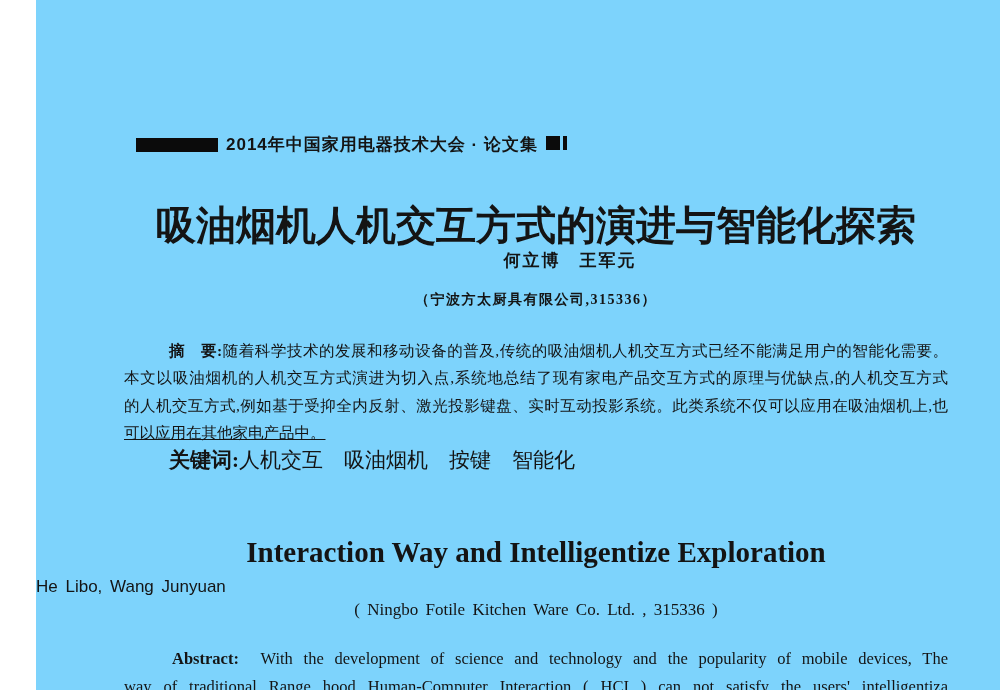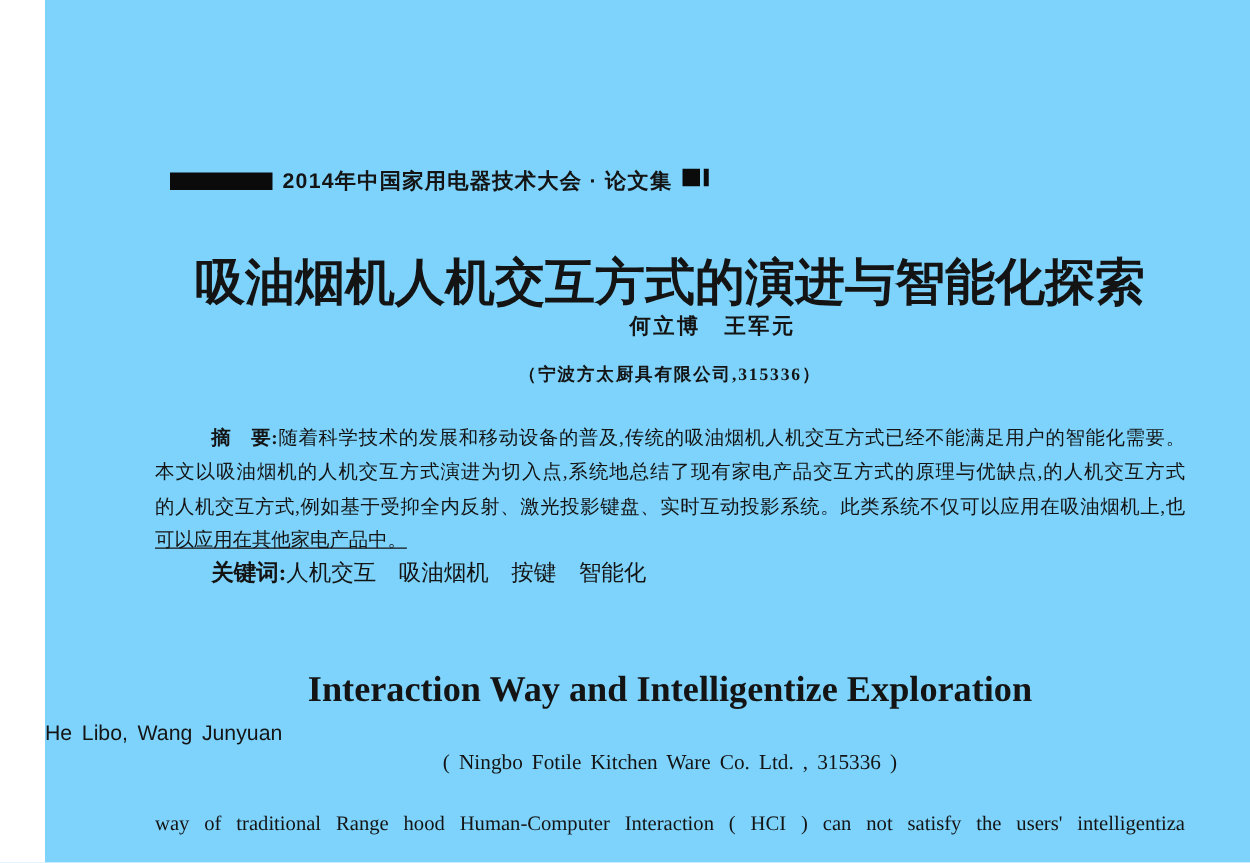--- a/index.html
+++ b/index.html
@@ -109,21 +109,21 @@
   .indent1 { padding-left: 45px; }
   .lbl { font-weight: 700; }
   .keywords {
     position: absolute;
     top: 446px;
     left: 88px;
     width: 824px;
     padding-left: 45px;
     box-sizing: border-box;
     font-family: "Liberation Serif", serif;
-    font-size: 18px;
+    font-size: 21px;
   }
   
   .title-en {
     position: absolute;
     top: 489px;
     left: 0;
     width: 100%;
     text-align: center;
     font-family: "Liberation Serif", serif;
     font-weight: 700;
@@ -192,16 +192,17 @@
   </div>
 
   <h2 class="title-en">
     <br>
     <span>Interaction Way and Intelligentize Exploration</span>
   </h2>
   <div class="authors-en">He Libo,  Wang Junyuan</div>
   <div class="affil-en">( Ningbo Fotile Kitchen Ware Co.  Ltd. , 315336 )</div>
 
   <div class="abstract-en">
+    <div class="jline indent1"><span class="lbl">Abstract:</span>&nbsp;&nbsp;<span>With the development of science and technology and the popularity of mobile devices, The</span></div>
     <div class="jline">way of traditional Range hood Human-Computer Interaction ( HCI ) can not satisfy the users' intelligentiza</div>
   </div>
 
 </div>
 
 </body></html>

